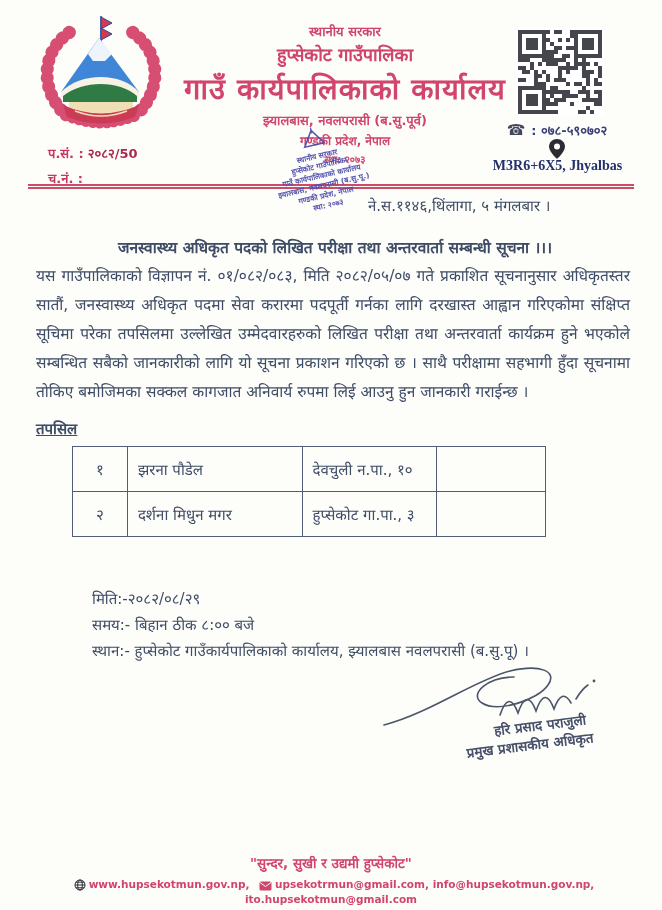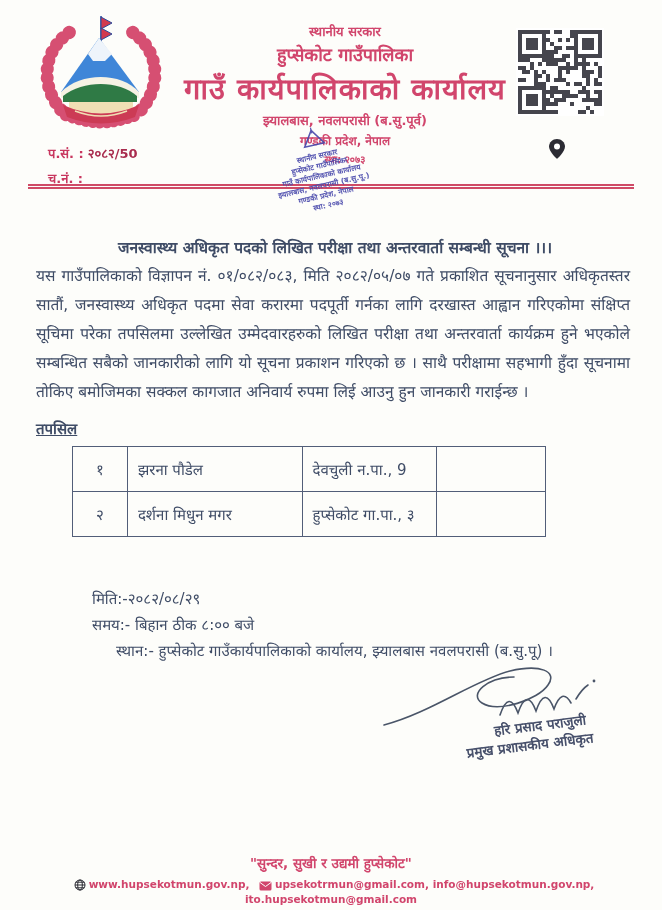--- a/index.html
+++ b/index.html
@@ -50,21 +50,21 @@
   table.cand { position:absolute; left:72px; top:446px; width:474px; border-collapse:collapse;
     font-size:15px; color:#3f4c66; }
   table.cand th, table.cand td { border:1.4px solid #525e78; }
   table.cand th { font-weight:bold; height:37px; text-align:center; padding:2px 4px; }
   table.cand td { height:45px; padding:2px 10px; text-align:left; }
   table.cand td.num { text-align:center; width:55px; }
   col.c1{width:55px} col.c2{width:175px} col.c3{width:135px} col.c4{width:109px}
   
   .exam-head { position:absolute; left:58px; top:560px; font-size:15px; font-weight:bold; }
   .exam-item { position:absolute; left:92px; font-size:15px; }
-  .exam-date { top:588px; } .exam-time { top:614px; } .exam-venue { top:640px;margin-left:24px; }
+  .exam-date { top:588px; } .exam-time { top:614px; } .exam-venue { top:640px; }
   
   .sig { position:absolute; left:380px; top:655px; width:260px; }
   .sig svg { display:block; }
   .sig-name, .sig-title { color:#47506b; font-weight:bold; font-size:13.5px;
     text-align:center; transform:rotate(-7deg); white-space:nowrap; }
   .sig-name { margin-top:-34px; margin-left:60px; }
   .sig-title { margin-top:2px; margin-left:40px; }
   
   .tagline { position:absolute; left:0; top:854px; width:662px; text-align:center;
     font-size:13.5px; font-weight:bold; color:#d1456c; }
@@ -541,25 +541,29 @@
       <i style="background:transparent"></i>
       <i style="background:transparent"></i>
       <i style="background:#45454d"></i>
       <i style="background:#45454d"></i>
       <i style="background:transparent"></i>
       <i style="background:#45454d"></i>
       <i style="background:transparent"></i>
       <i style="background:transparent"></i>
     </div>
 
+  <div class="phone-row">
+    <span class="phone-glyph">☎</span><span>: ०७८-५९०७०२</span>
+  </div>
 
   <svg class="pin" viewBox="0 0 16 20">
     <path d="M8,0 C3.6,0 0,3.4 0,7.6 C0,13 8,20 8,20 C8,20 16,13 16,7.6 C16,3.4 12.4,0 8,0 z" fill="#2b2b33"></path>
     <circle cx="8" cy="7.4" r="3" fill="#fff"></circle>
   </svg>
+  <div class="pluscode">M3R6+6X5, Jhyalbas</div>
 
   <div class="refs">
     <div class="row"><span>प.सं. :</span><span class="val">२०८२/50</span></div>
     <div class="row"><span>च.नं. :</span><span class="val"></span></div>
   </div>
 
   <div class="divider"></div>
 
   <div class="stamp">
     <svg class="s-emblem" viewBox="0 0 26 20">
@@ -568,40 +572,41 @@
     </svg>
     <div class="line">स्थानीय सरकार</div>
     <div class="line">हुप्सेकोट गाउँपालिका</div>
     <div class="line">गाउँ कार्यपालिकाको कार्यालय</div>
     <div class="line">झ्यालबास, नवलपरासी (ब.सु.पू.)</div>
     <div class="line">गण्डकी प्रदेश, नेपाल</div>
     <div class="line">स्था: २०७३</div>
   </div>
 
   <div class="date-block">
+    <div>ने.स.११४६,थिंलागा, ५ मंगलबार ।</div>
   </div>
 
   <div class="subject">जनस्वास्थ्य अधिकृत पदको लिखित परीक्षा तथा अन्तरवार्ता सम्बन्धी सूचना ।।।</div>
 
   <div class="body-par">यस गाउँपालिकाको विज्ञापन नं. ०१/०८२/०८३, मिति २०८२/०५/०७ गते प्रकाशित सूचनानुसार अधिकृतस्तर सातौं, जनस्वास्थ्य अधिकृत पदमा सेवा करारमा पदपूर्ती गर्नका लागि दरखास्त आह्वान गरिएकोमा संक्षिप्त सूचिमा परेका तपसिलमा उल्लेखित उम्मेदवारहरुको लिखित परीक्षा तथा अन्तरवार्ता कार्यक्रम हुने भएकोले सम्बन्धित सबैको जानकारीको लागि यो सूचना प्रकाशन गरिएको छ । साथै परीक्षामा सहभागी हुँदा सूचनामा तोकिए बमोजिमका सक्कल कागजात अनिवार्य रुपमा लिई आउनु हुन जानकारी गराईन्छ ।</div>
 
   <div class="tapasil">तपसिल</div>
 
   <table class="cand">
     <colgroup>
         <col class="c1">
         <col class="c2">
         <col class="c3">
         <col class="c4">
       </colgroup>
     <tbody>
     <tr>
       <td class="num">१</td>
       <td>झरना पौडेल</td>
-      <td>देवचुली न.पा., 9</td>
+      <td>देवचुली न.पा., १०</td>
       <td></td>
     </tr>
     <tr>
       <td class="num">२</td>
       <td>दर्शना मिधुन मगर</td>
       <td>हुप्सेकोट गा.पा., ३</td>
       <td></td>
     </tr>
   </tbody>
     </table>

